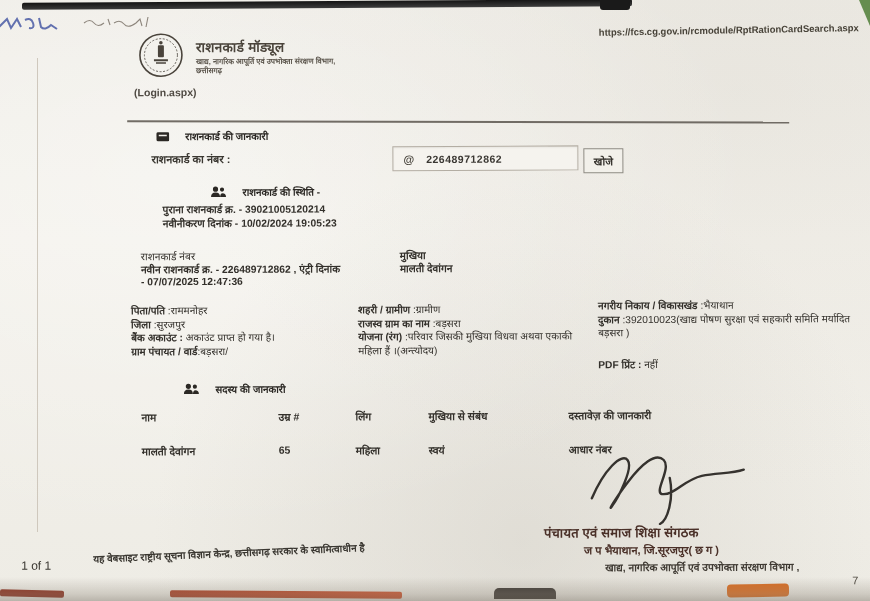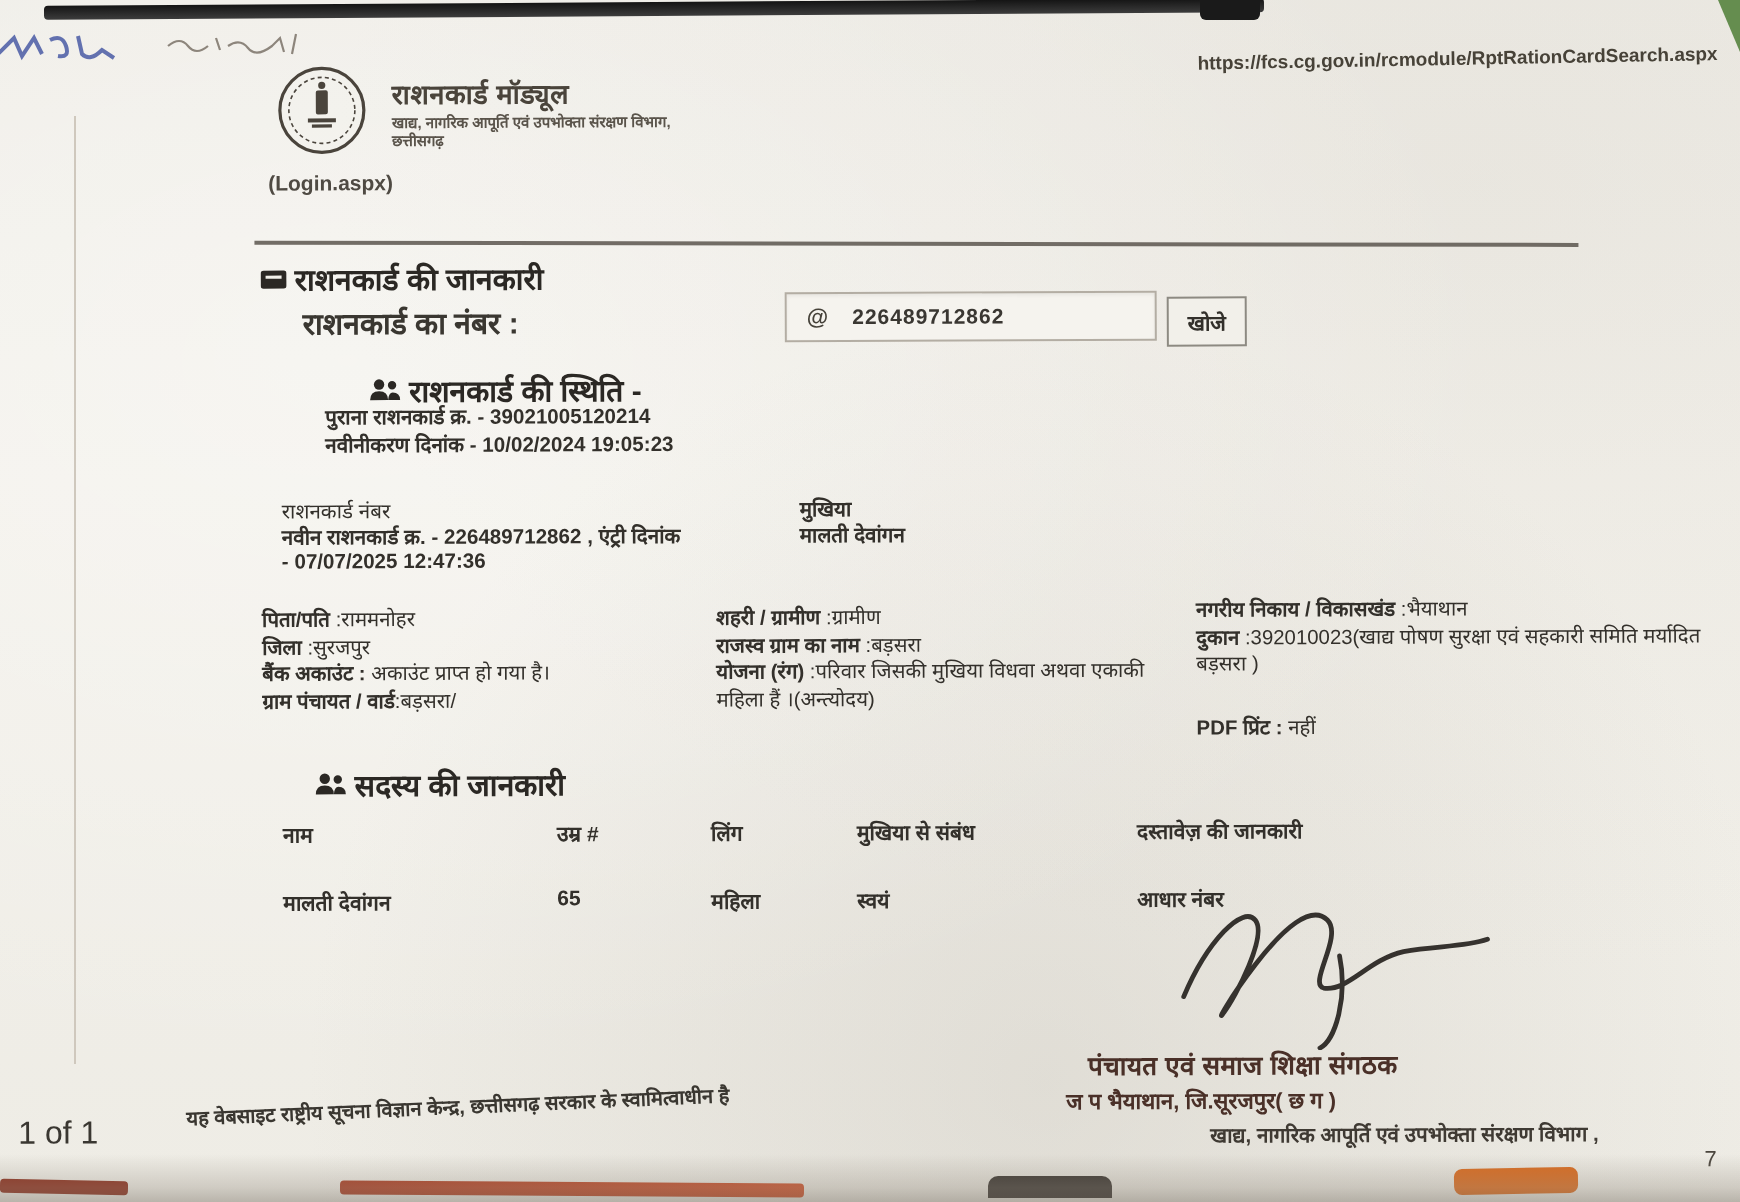--- a/index.html
+++ b/index.html
@@ -43,27 +43,27 @@
   .hdr-title { position:absolute; left:197px; top:37px; font-size:13.5px; font-weight:700;
     color:#4a443b; letter-spacing:.3px; }
   .hdr-dept { position:absolute; left:197px; top:56px; font-size:7.5px; line-height:9px;
     font-weight:700; color:#5a544b; }
   .login-link { position:absolute; left:135px; top:85px; font-size:10.5px; font-weight:700;
     color:#4f4a43; }
 
   
   .panel-line { position:absolute; left:128px; top:121px; width:662px; height:2px;
     background:#5a554e; transform:rotate(.35deg); opacity:.85; }
-  .sec-title { position:absolute; font-size:15px; font-weight:700; color:#2b2824;
-    display:flex; align-items:center; gap:4px; }
+  .sec-title { position:absolute; font-size:10px; font-weight:700; color:#2b2824;
+    display:flex; align-items:center; gap:16px;margin-left:26px; }
   .sec1 { left:131px; top:128px; }
   .sec2 { left:185px; top:184px; }
   .sec3 { left:157px; top:381px; }
 
-  .search-label { position:absolute; left:152px; top:150px; font-size:15px; font-weight:600; color:#3a3731; }
+  .search-label { position:absolute; left:152px; top:150px; font-size:11px; font-weight:600; color:#3a3731; }
   .search-input { position:absolute; left:393px; top:146px; width:186px; height:25px;
     border:1px solid #b3ada3; background:#f5f3ee; display:flex; align-items:center;
     font-size:10.5px; color:#3a3732; box-shadow:inset 0 1px 2px rgba(0,0,0,.06); }
   .at { margin-left:10px; font-size:11px; font-weight:700; color:#454139; }
   .search-value { margin-left:12px; letter-spacing:.5px; font-weight:600; }
   .search-btn { position:absolute; left:584px; top:149px; width:40px; height:25px;
     border:1px solid #8d8a82; background:#f2f0ea; font-size:10.5px; font-weight:700;
     color:#33302b; display:flex; align-items:center; justify-content:center;
     font-family:inherit; cursor:pointer; }
 
@@ -85,25 +85,25 @@
   .pdf-row { margin-top:18px; }
 
   .mtable { position:absolute; left:141px; top:409px; width:610px; font-size:10.5px; color:#33302b; }
   .mrow { display:grid; grid-template-columns:137px 77px 73px 140px auto; }
   .mrow.head { font-weight:700; }
   .mrow.data { margin-top:20px; font-weight:600; }
 
   .signature { position:absolute; left:583px; top:441px; }
   .stamp1 { position:absolute; left:543px; top:524px; font-size:13px; font-weight:800;
     color:#4a3028; letter-spacing:.2px; }
-  .stamp2 { position:absolute; left:532px; top:543px; font-size:11px; font-weight:800; color:#4a3028; }
+  .stamp2 { position:absolute; left:583px; top:543px; font-size:11px; font-weight:800; color:#4a3028; }
 
   .footer-left { position:absolute; left:92px; top:545px; font-size:10px; font-weight:600;
     color:#3a3731; transform:rotate(-2.2deg); }
-  .page-of { position:absolute; left:8px; top:557px; font-size:16px; color:#3a3731; }
+  .page-of { position:absolute; left:20px; top:557px; font-size:12px; color:#3a3731; }
   .footer-right { position:absolute; left:604px; top:561px; font-size:10.3px; font-weight:600; color:#3f3a33; }
   .sheet-num { position:absolute; left:851px; top:576px; font-size:11px; color:#4a453d; }
 </style>
 </head>
 <body>
 
 <div class="page">
 
   <div class="top-bar"></div>
   <div class="top-bar-nub"></div>

